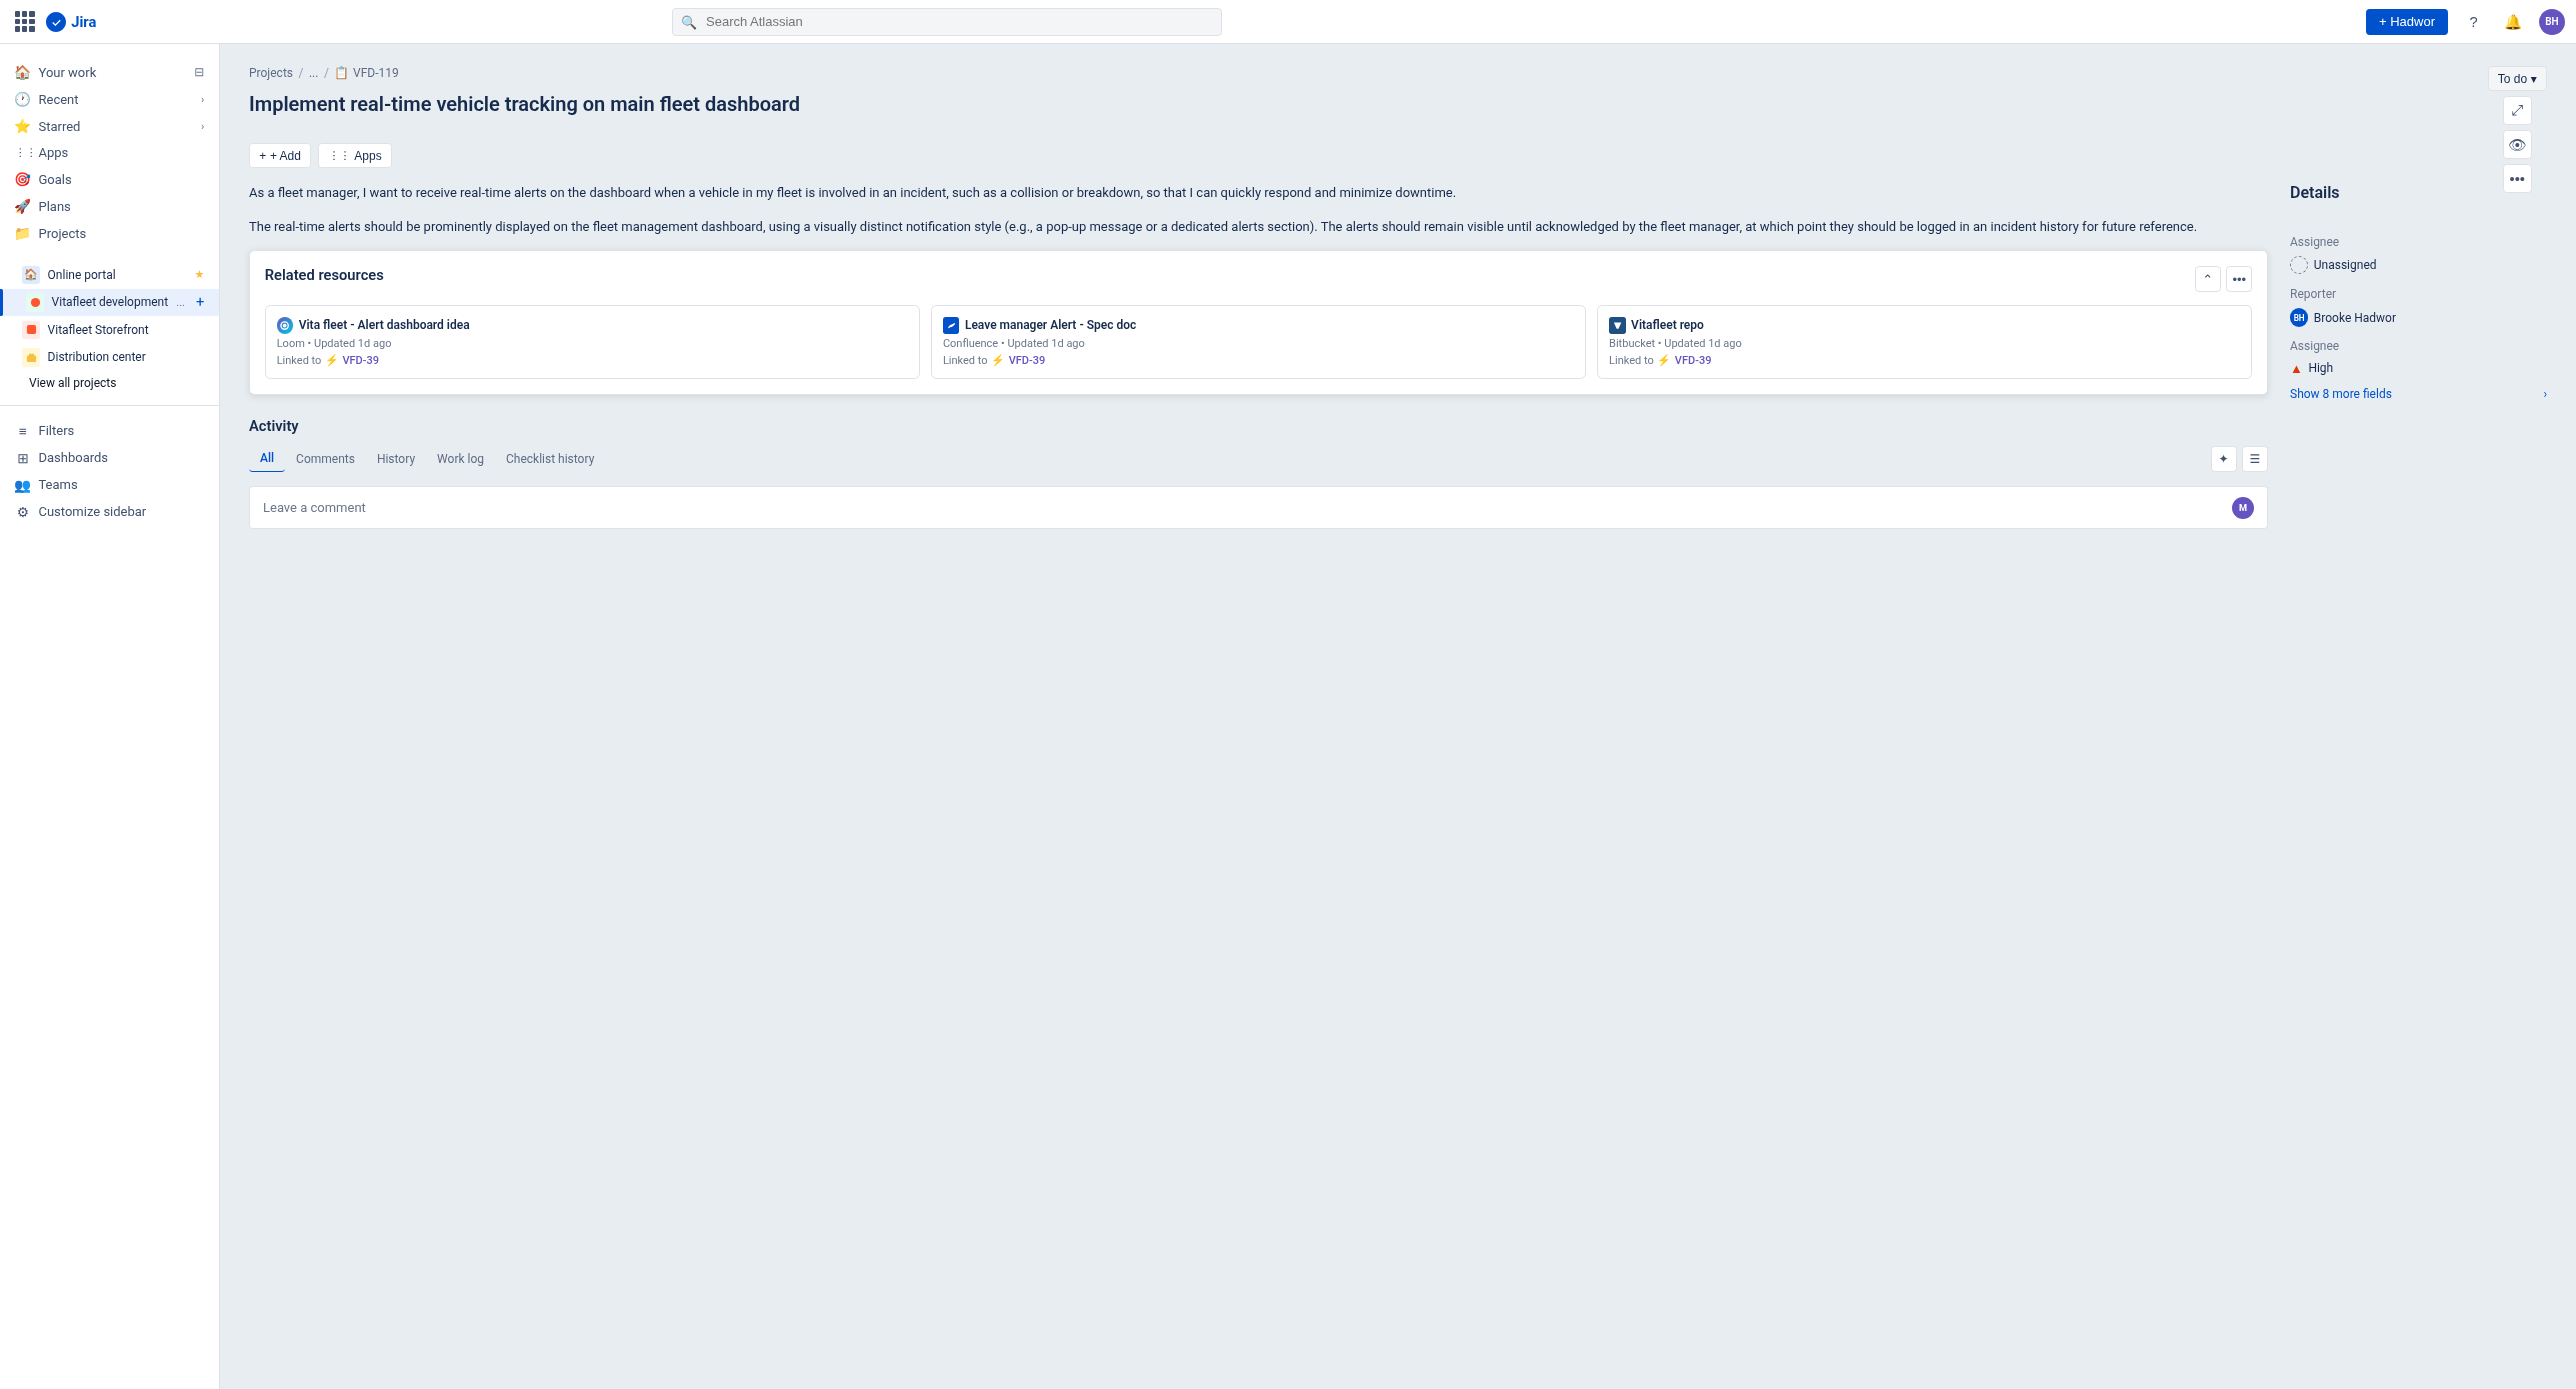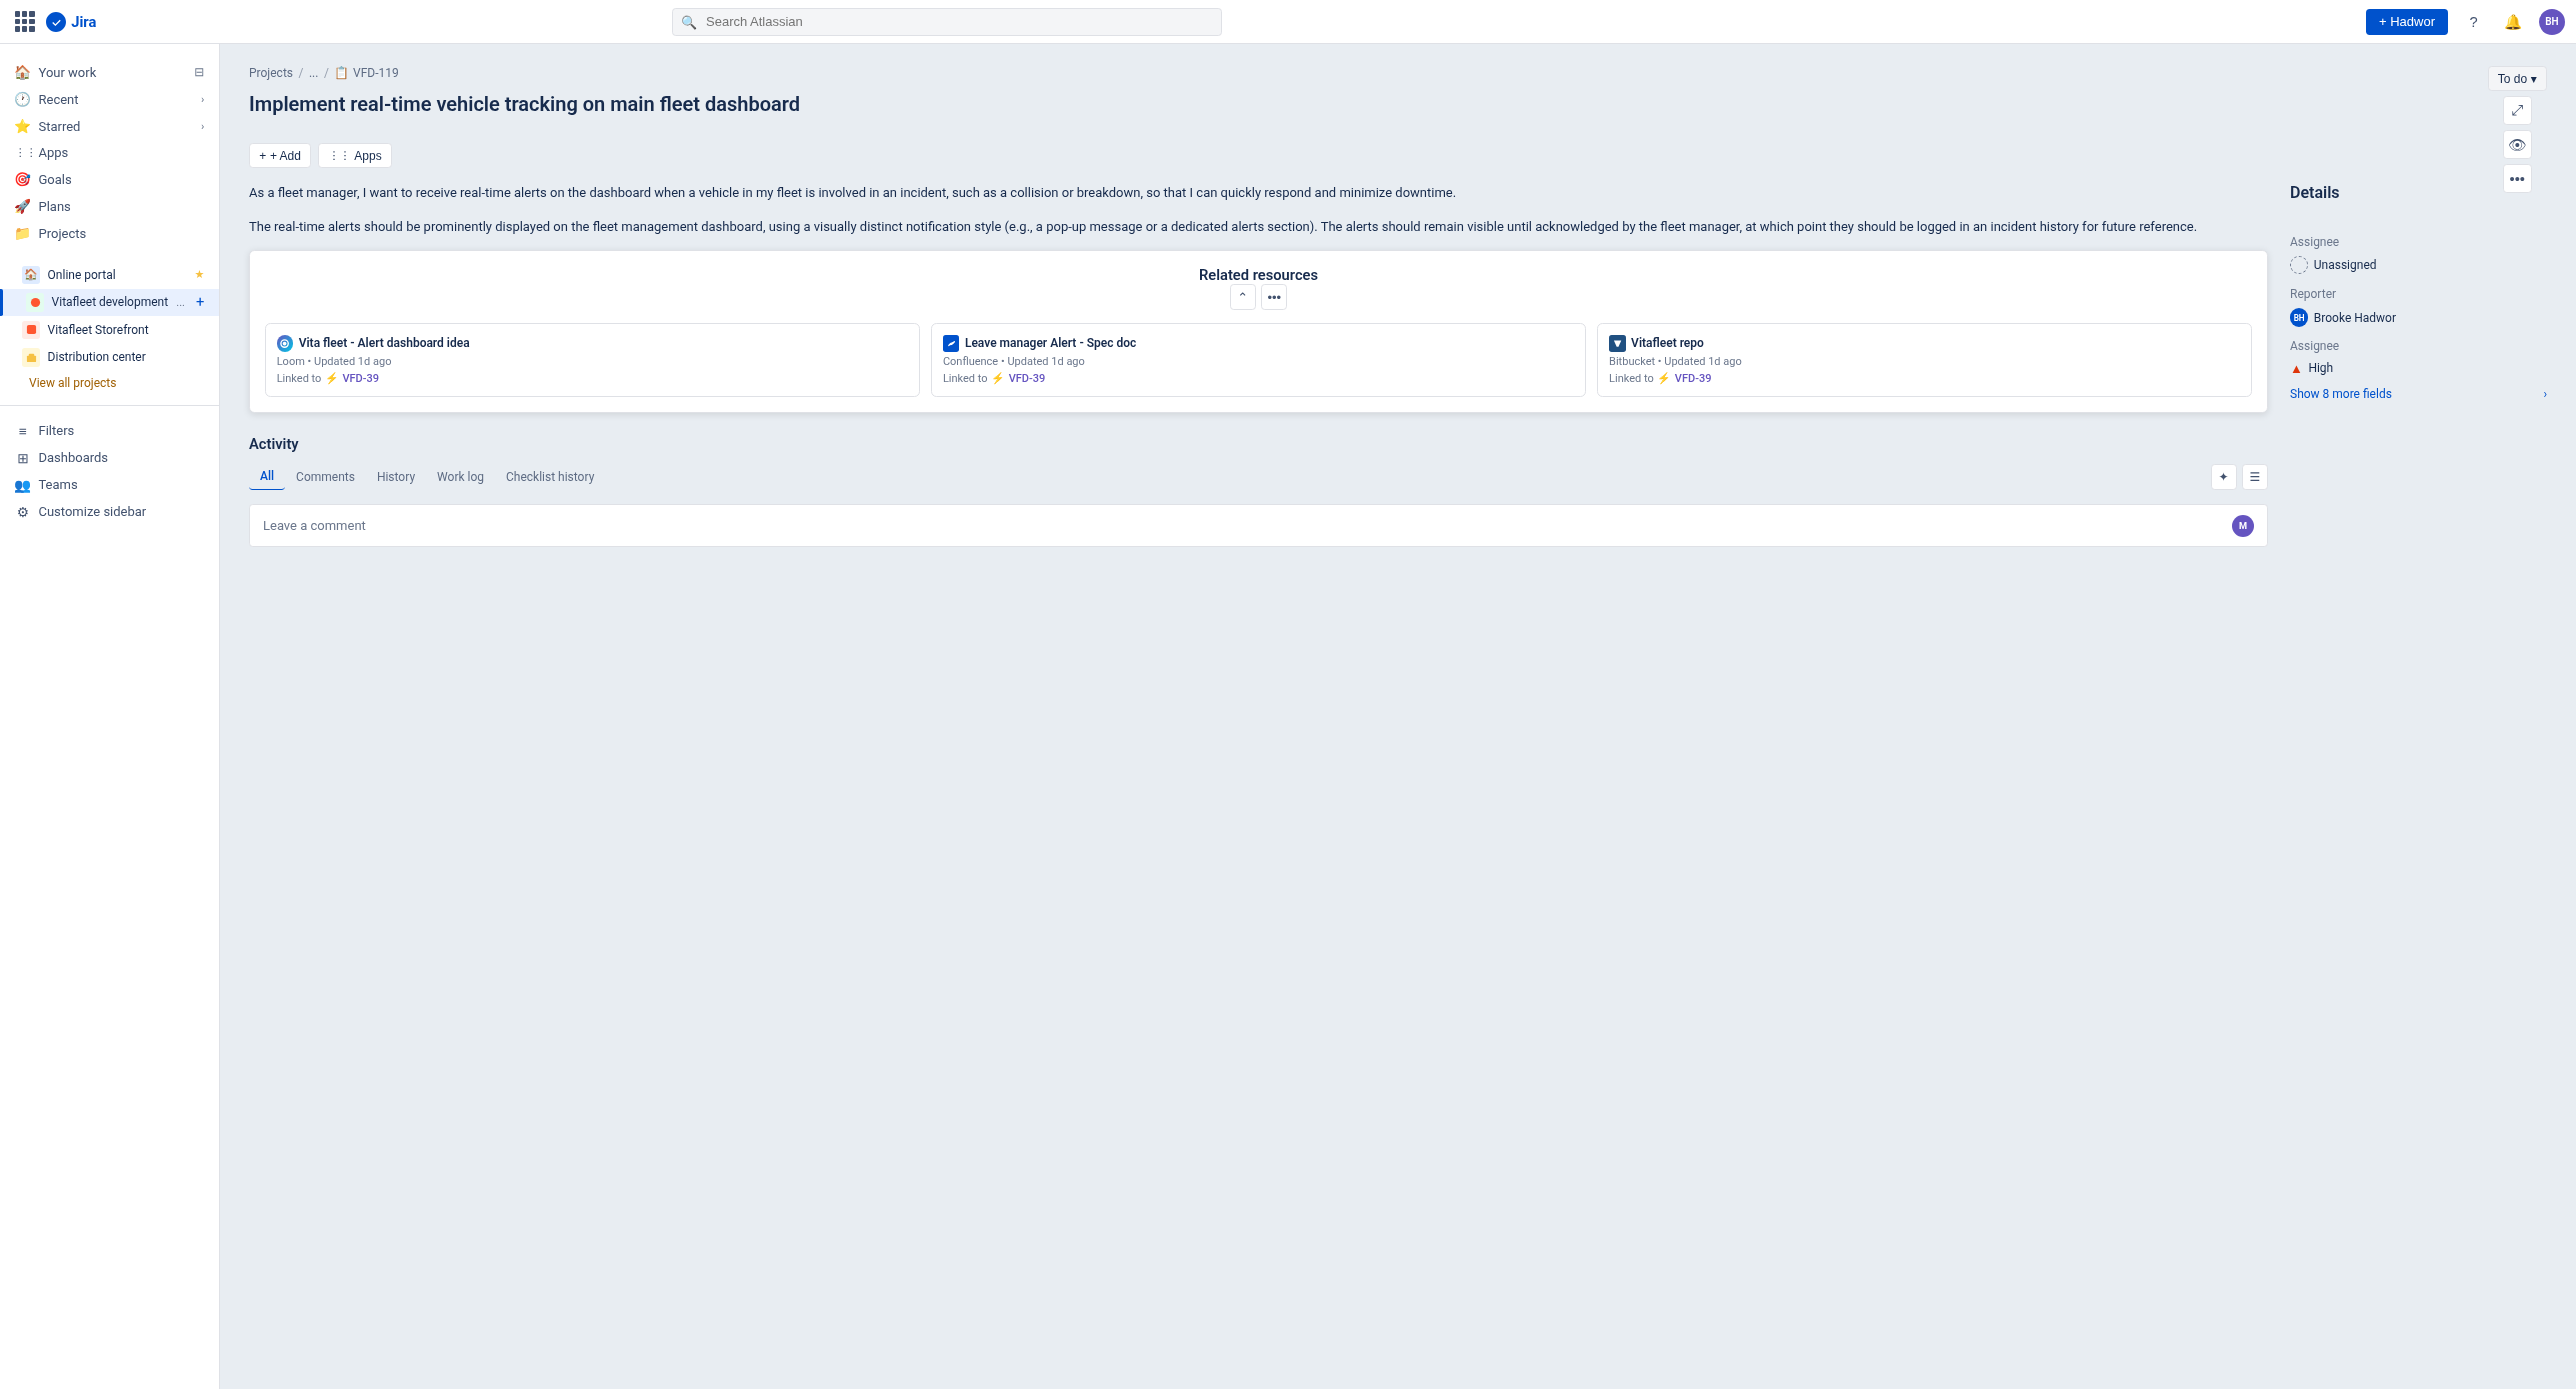--- a/index.html
+++ b/index.html
@@ -33,21 +33,21 @@
     .sidebar-divider { height: 0.9px; background: #dfe1e6; margin: 3.7px 0; }
     .project-item { display: flex; align-items: center; gap: 7.3px; padding: 4.6px 14.7px 4.6px 22px; cursor: pointer; font-size: 12px; color: #172b4d; }
     .project-icon { width: 18.3px; height: 18.3px; border-radius: 2.7px; display: flex; align-items: center; justify-content: center; font-size: 11px; flex-shrink: 0; }
     .proj-online { background: #deebff; }
     .proj-storefront { background: #ffebe6; }
     .proj-dist { background: #fff7d6; }
     .star-icon { color: #f6c142; font-size: 11px; }
     .active-project { background: #e8f0fe; }
     .proj-dots { color: #6b778c; font-size: 11px; margin-left: auto; }
     .add-btn { color: #0052cc; font-size: 14.7px; margin-left: 3.7px; }
-    .view-all { font-size: 12px; color: #a16207; padding: 4.6px 14.7px 4.6px 29px; cursor: pointer; }
+    .view-all { font-size: 12px; color: #0f172a; padding: 4.6px 14.7px 4.6px 29px; cursor: pointer; }
 
     
     .breadcrumb { display: flex; align-items: center; gap: 5.5px; font-size: 12px; color: #5e6c84; margin-bottom: 11px; }
     .breadcrumb a { color: #5e6c84; text-decoration: none; }
     .bc-sep { color: #97a0af; }
     .bc-ticket { display: flex; align-items: center; gap: 3.7px; }
     .bc-ticket-icon { color: #36b37e; font-size: 12px; }
 
     
     .issue-title { font-size: 20px; font-weight: 600; color: #172b4d; margin-bottom: 26px; line-height: 1.3; }
@@ -62,21 +62,21 @@
     .issue-layout { display: flex; gap: 22px; }
     .issue-main { flex: 1; }
     .issue-sidebar { width: 257px; flex-shrink: 0; }
 
     
     .issue-description { font-size: 13px; line-height: 1.6; color: #172b4d; margin-bottom: 1px; }
     .issue-description p { margin-bottom: 13px; }
 
     
     .related-resources { background: #fff; border: 0.9px solid #dfe1e6; border-radius: 5.5px; padding: 14.7px; margin-bottom: 22px; box-shadow: 0 1.8px 7.3px rgba(0,0,0,0.1); }
-    .rr-header { display: flex; align-items: center; justify-content: space-between; margin-bottom: 13px; flex-direction: column; }
+    .rr-header { display: flex; justify-content: space-between; margin-bottom: 13px; }
     .rr-title { font-size: 14.7px; font-weight: 600; color: #172b4d; }
     .rr-controls { display: flex; align-items: center; gap: 5.5px; }
     .rr-ctrl-btn { width: 26px; height: 26px; border: 0.9px solid #dfe1e6; border-radius: 3.7px; background: #fff; cursor: pointer; display: flex; align-items: center; justify-content: center; font-size: 13px; color: #42526e; }
     .rr-cards { display: grid; grid-template-columns: repeat(3, 1fr); gap: 11px; }
     .rr-card { border: 0.9px solid #dfe1e6; border-radius: 5.5px; padding: 11px; background: #fff; }
     .rr-card-title { display: flex; align-items: center; gap: 5.5px; font-size: 12px; font-weight: 600; color: #172b4d; margin-bottom: 3.7px; }
     .rr-card-meta { font-size: 11px; color: #6b778c; margin-bottom: 3.7px; }
     .rr-card-link { font-size: 11px; color: #6b778c; display: flex; align-items: center; gap: 3.7px; }
     .vfd-link { color: #6554c0; font-weight: 500; }
     .loom-icon { width: 16.5px; height: 16.5px; border-radius: 50%; background: linear-gradient(135deg, #6554c0, #00c7e6); display: flex; align-items: center; justify-content: center; font-size: 8.2px; color: white; }

